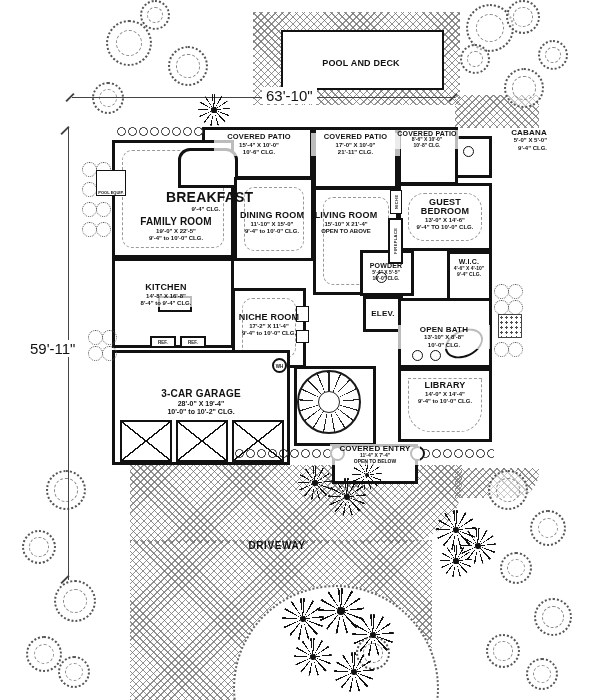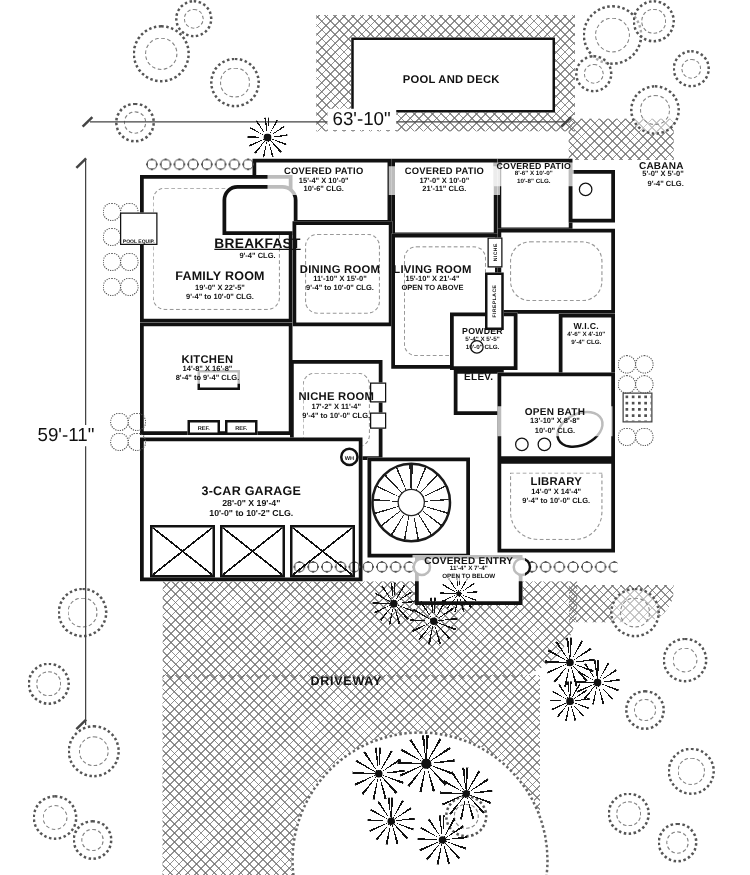--- a/index.html
+++ b/index.html
@@ -158,54 +158,59 @@
     <div class="rname" style="white-space:normal;line-height:1.05;">COVERED PATIO</div>
     <div class="rsub">8'-6" X 10'-0"</div>
     <div class="rsub">10'-8" CLG.</div>
   </div>
   <div class="rlabel" style="left:487px;top:128px;width:60px;text-align:right;">
     <div class="rname" style="font-size:8px;">CABANA</div>
     <div class="rsub">5'-0" X 5'-0"</div>
     <div class="rsub">9'-4" CLG.</div>
   </div>
   <div class="rlabel" style="left:166px;top:189px;width:80px;">
-    <div class="rname" style="font-size:11px;text-decoration:underline;">BREAKFAST</div>
+    <div class="rname" style="font-size:14px;">BREAKFAST</div>
     <div class="rsub">9'-4" CLG.</div>
   </div>
   <div class="rlabel" style="left:222px;top:210px;width:100px;">
     <div class="rname">DINING ROOM</div>
     <div class="rsub">11'-10" X 15'-0"</div>
     <div class="rsub">9'-4" to 10'-0" CLG.</div>
   </div>
   <div class="rlabel big" style="left:120px;top:216px;width:112px;">
     <div class="rname">FAMILY ROOM</div>
     <div class="rsub">19'-0" X 22'-5"</div>
     <div class="rsub">9'-4" to 10'-0" CLG.</div>
   </div>
   <div class="rlabel" style="left:296px;top:210px;width:100px;">
     <div class="rname">LIVING ROOM</div>
     <div class="rsub">15'-10" X 21'-4"</div>
     <div class="rsub">OPEN TO ABOVE</div>
   </div>
+  <div class="rlabel" style="left:410px;top:198px;width:70px;">
+    <div class="rname" style="white-space:normal;line-height:1.05;">GUEST BEDROOM</div>
+    <div class="rsub">13'-0" X 14'-6"</div>
+    <div class="rsub">9'-4" TO 10'-0" CLG.</div>
+  </div>
   <div class="rlabel onhatch" style="left:118px;top:282px;width:96px;">
     <div class="rname">KITCHEN</div>
     <div class="rsub">14'-8" X 16'-8"</div>
     <div class="rsub">8'-4" to 9'-4" CLG.</div>
   </div>
   <div class="rlabel" style="left:236px;top:312px;width:66px;">
     <div class="rname">NICHE ROOM</div>
     <div class="rsub">17'-2" X 11'-4"</div>
     <div class="rsub">9'-4" to 10'-0" CLG.</div>
   </div>
   <div class="rlabel sm" style="left:346px;top:262px;width:80px;">
     <div class="rname">POWDER</div>
     <div class="rsub">5'-4" X 5'-5"</div>
     <div class="rsub">10'-0" CLG.</div>
   </div>
-  <div class="rlabel" style="left:364px;top:297px;width:38px;">
+  <div class="rlabel" style="left:364px;top:309px;width:38px;">
     <div class="rname" style="font-size:8px;">ELEV.</div>
   </div>
   <div class="rlabel sm" style="left:440px;top:258px;width:58px;">
     <div class="rname">W.I.C.</div>
     <div class="rsub">4'-6" X 4'-10"</div>
     <div class="rsub">9'-4" CLG.</div>
   </div>
   <div class="rlabel onhatch" style="left:398px;top:325px;width:92px;">
     <div class="rname" style="font-size:8px;">OPEN BATH</div>
     <div class="rsub">13'-10" X 8'-8"</div>

